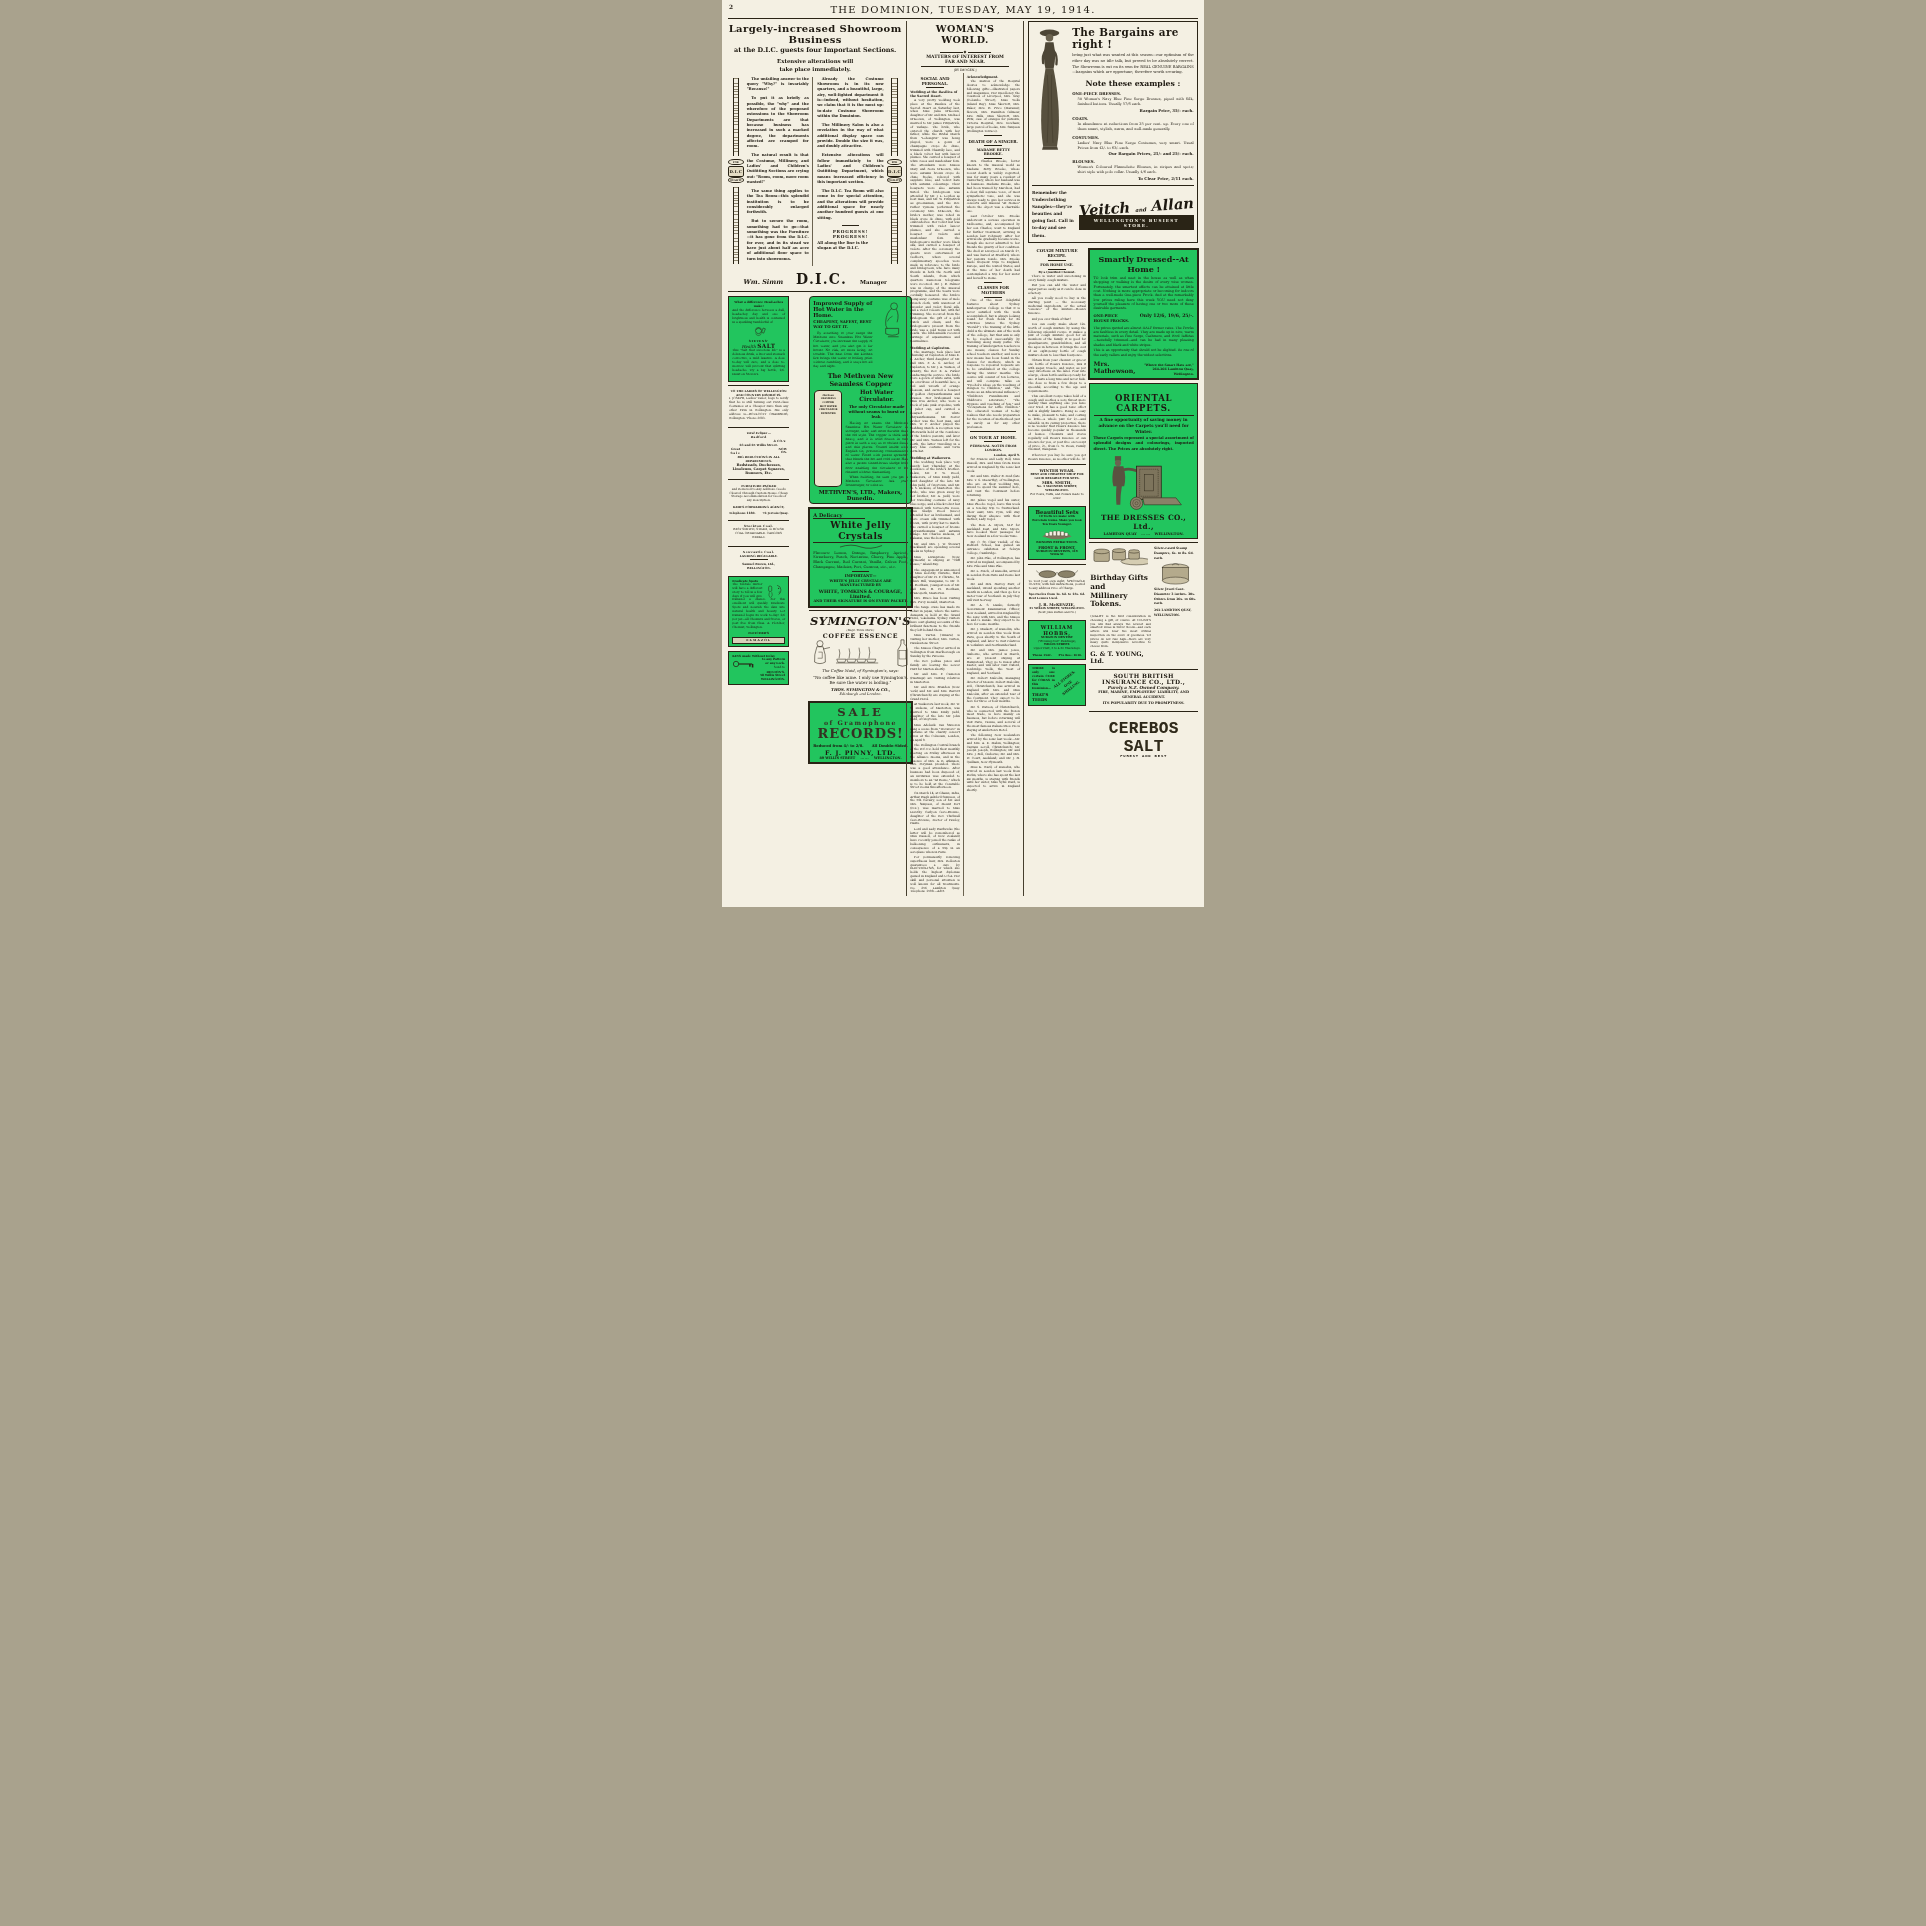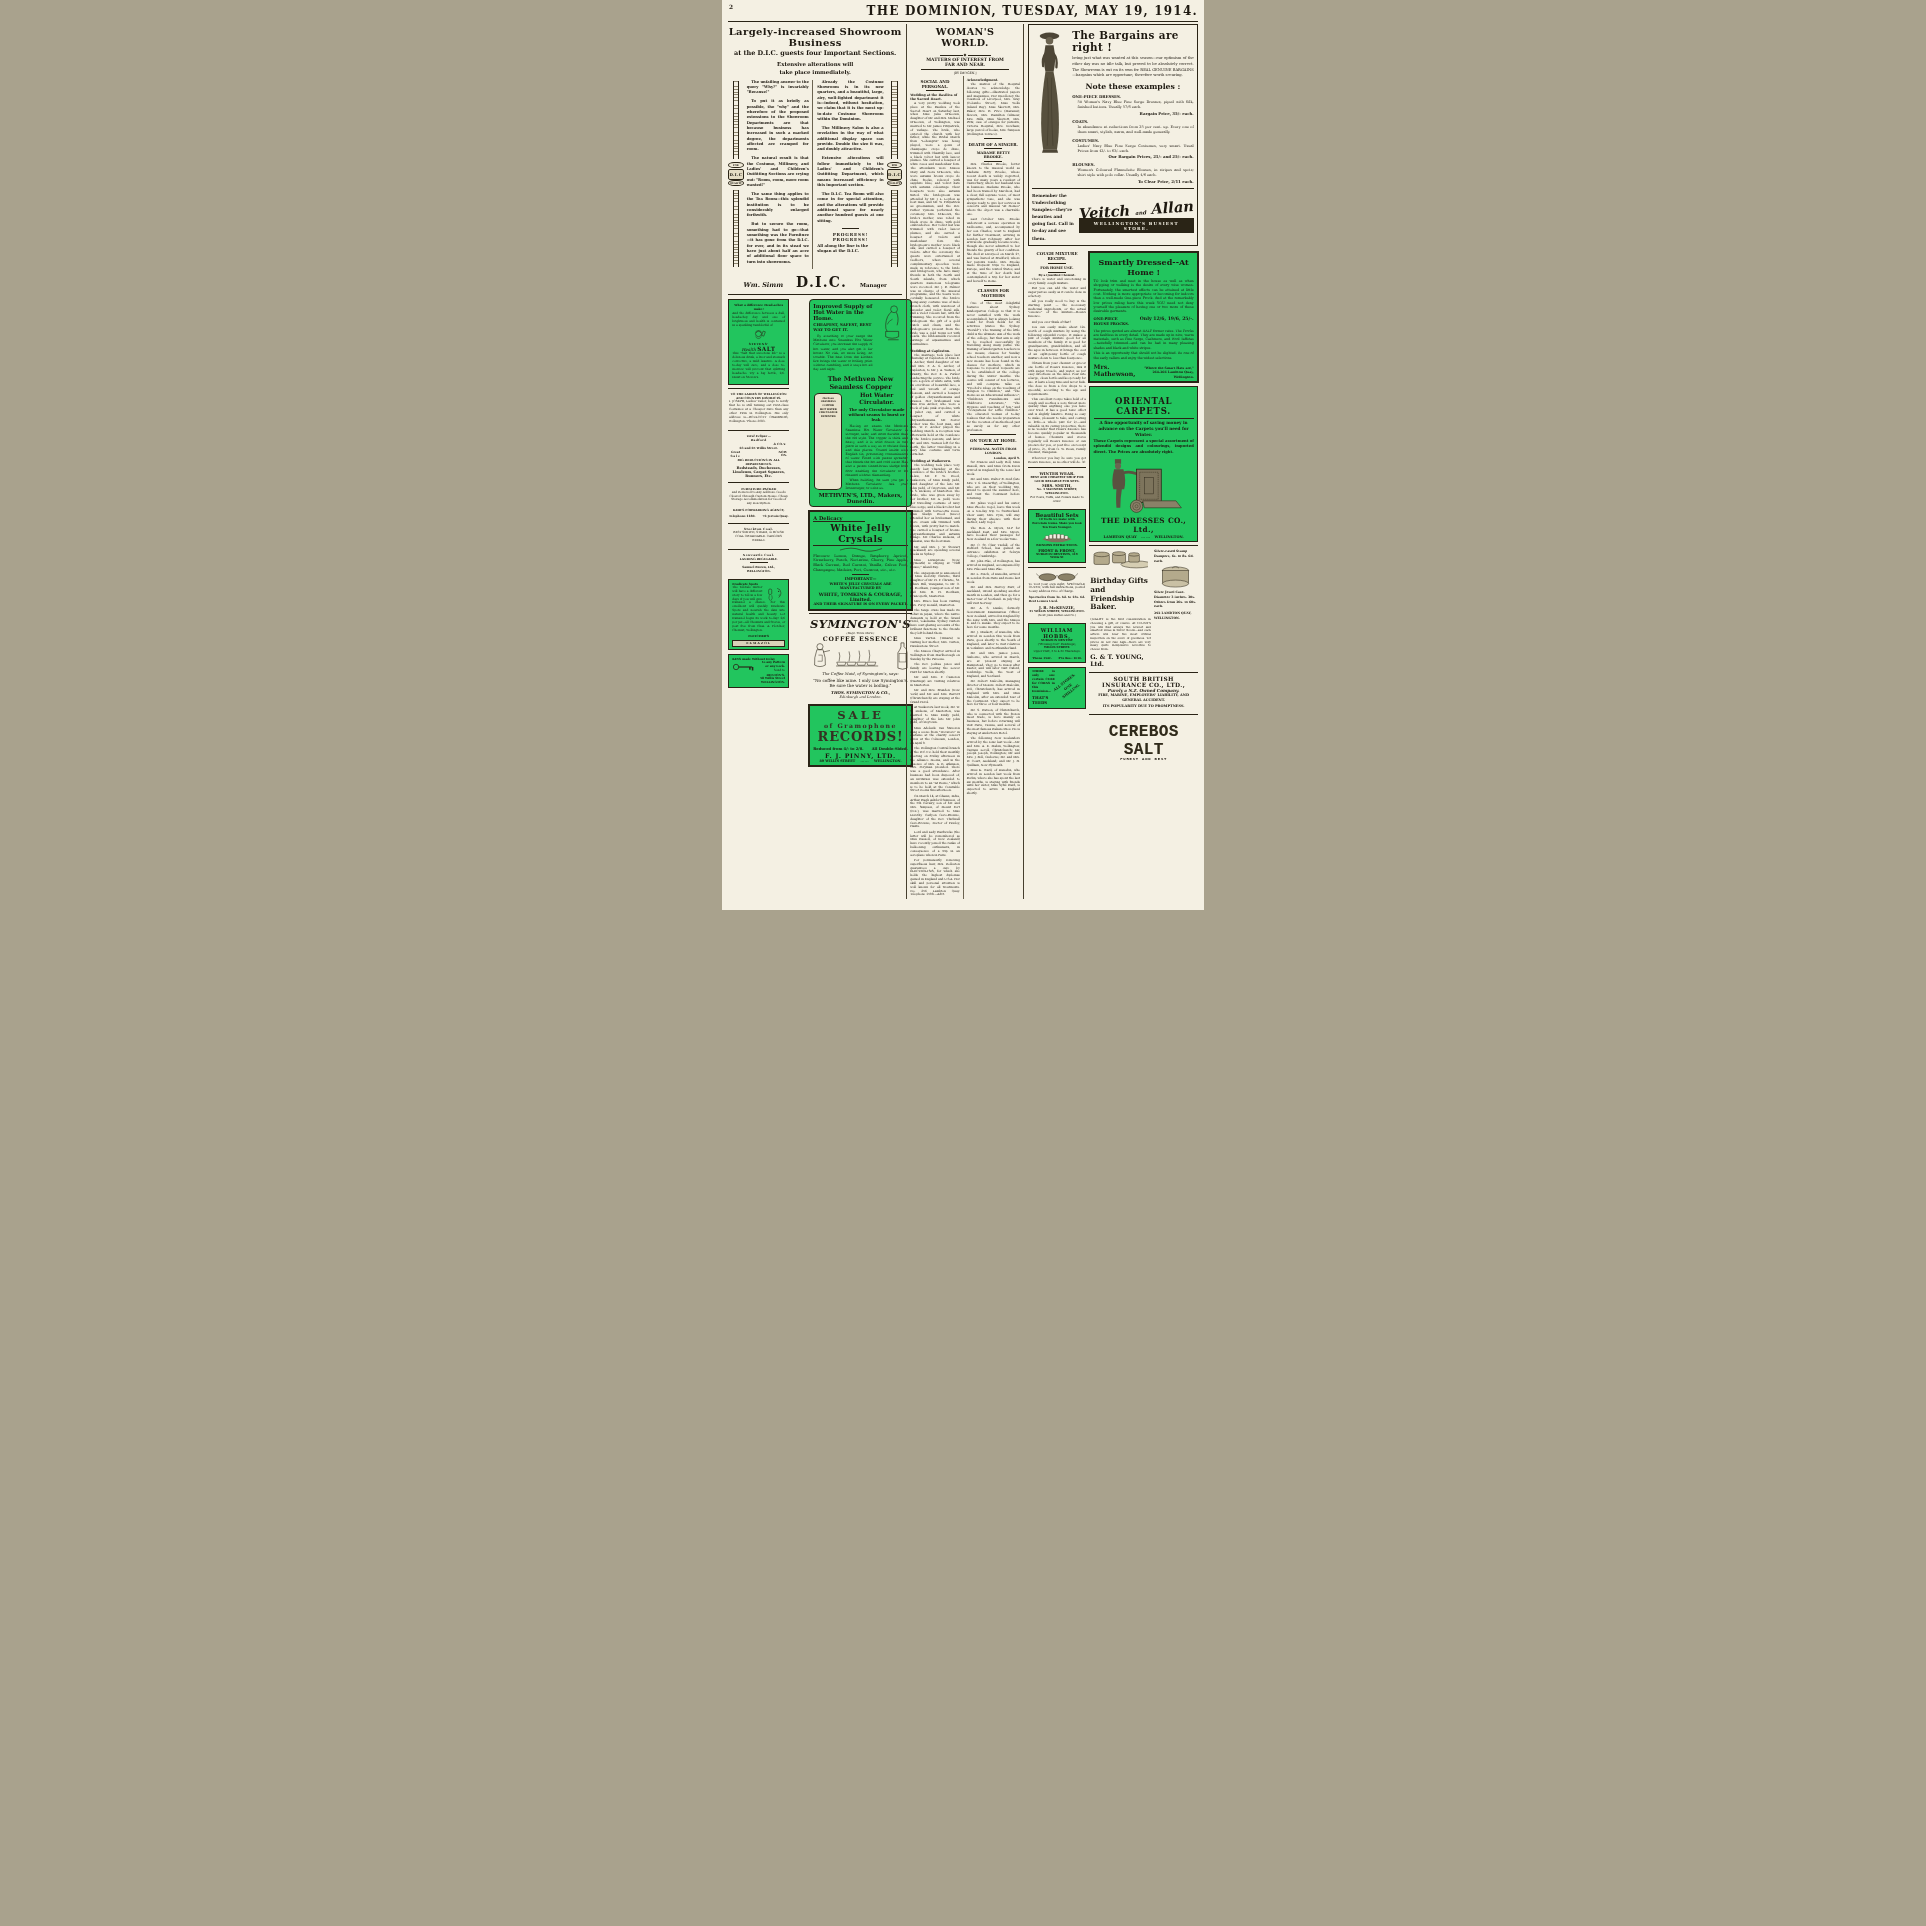--- a/index.html
+++ b/index.html
@@ -1,21 +1,21 @@
 <!DOCTYPE html>
 <html style="font-size:6.2px"><head>
 <meta charset="utf-8">
 <style>
   html,body{margin:0;padding:0;background:#a9a28d;}
   .sheet{width:482px;margin:0 auto;background:#f4f0e3;color:#1d1810;
          font-family:"DejaVu Serif", serif;padding:3.1px 6.2px 11.6px;box-sizing:border-box;}
   
   .masthead{position:relative;text-align:center;border-bottom:1.2px solid #2a2416;margin-bottom:2.3px;}
   .pageno{position:absolute;left:0.8px;top:0.8px;font-weight:bold;font-size:5.8px;}
-  .mast-title{font-weight:bold;font-size:12px;letter-spacing:1.2px;padding:1.2px 0 2.7px;text-align:right;}
+  .mast-title{font-weight:normal;font-size:10px;letter-spacing:1.2px;padding:1.2px 0 2.7px;}
   
   .layout{display:grid;grid-template-columns:174px 118px 1fr;column-gap:3.9px;align-items:start;}
   .region-center{border-left:0.8px solid #463f2e;border-right:0.8px solid #463f2e;padding:0 3.1px;}
   
   .t{font-size:3.1px;line-height:1.32;text-align:justify;text-indent:3.9px;margin:0 0 1.5px;}
   .t0{text-indent:0;}
   .c{text-align:center;}
   .b{font-weight:bold;}
   .box{border:0.8px solid #2a2416;padding:2.3px 3.1px;margin:3.5px 0;background:#22c55e;}
   .dbox{outline:0.4px solid #2a2416;outline-offset:0.8px;}
@@ -664,21 +664,21 @@
                     <rect x="10" y="14" width="40" height="26" rx="4"></rect>
                       <ellipse cx="30" cy="14" rx="20" ry="6"></ellipse>
                     <rect x="58" y="12" width="34" height="24" rx="4"></rect>
                       <ellipse cx="75" cy="12" rx="17" ry="5"></ellipse>
                     <rect x="100" y="14" width="28" height="20" rx="4"></rect>
                       <ellipse cx="114" cy="14" rx="14" ry="4.5"></ellipse>
                   </g>
                 </svg>
                 <h2 class="yg-head">
                   <div>Birthday Gifts and</div>
-                  <div>Friendship Baker.</div>
+                  <div>Millinery Tokens.</div>
                 </h2>
                 <p class="t t0 tiny">QUALITY is the first consideration in choosing a gift, of course.   At YOUNG'S you will find always the newest and smartest ideas in Silver Goods—and each article will bear the most critical inspection on the score of goodness.   Yet prices do not rule high—there are very many quite inexpensive novelties to choose from.</p>
                 <div class="yg-firm">G. &amp; T. YOUNG, Ltd.</div>
               </div>
               <div>
                 <div class="yg-note">Silver-cased Stamp Dampers, 6s. to 8s. 6d. each.</div>
                 <svg width="35" height="24" viewBox="0 0 90 62" style="margin:1.5px auto;">
                   <ellipse cx="45" cy="14" rx="34" ry="9" fill="#c9c0a4" stroke="#2a2416" stroke-width="1.3"></ellipse>
                   <rect x="11" y="14" width="68" height="34" fill="#b4aa8c" stroke="#2a2416" stroke-width="1.3"></rect>
                   <ellipse cx="45" cy="48" rx="34" ry="9" fill="#c9c0a4" stroke="#2a2416" stroke-width="1.3"></ellipse>

